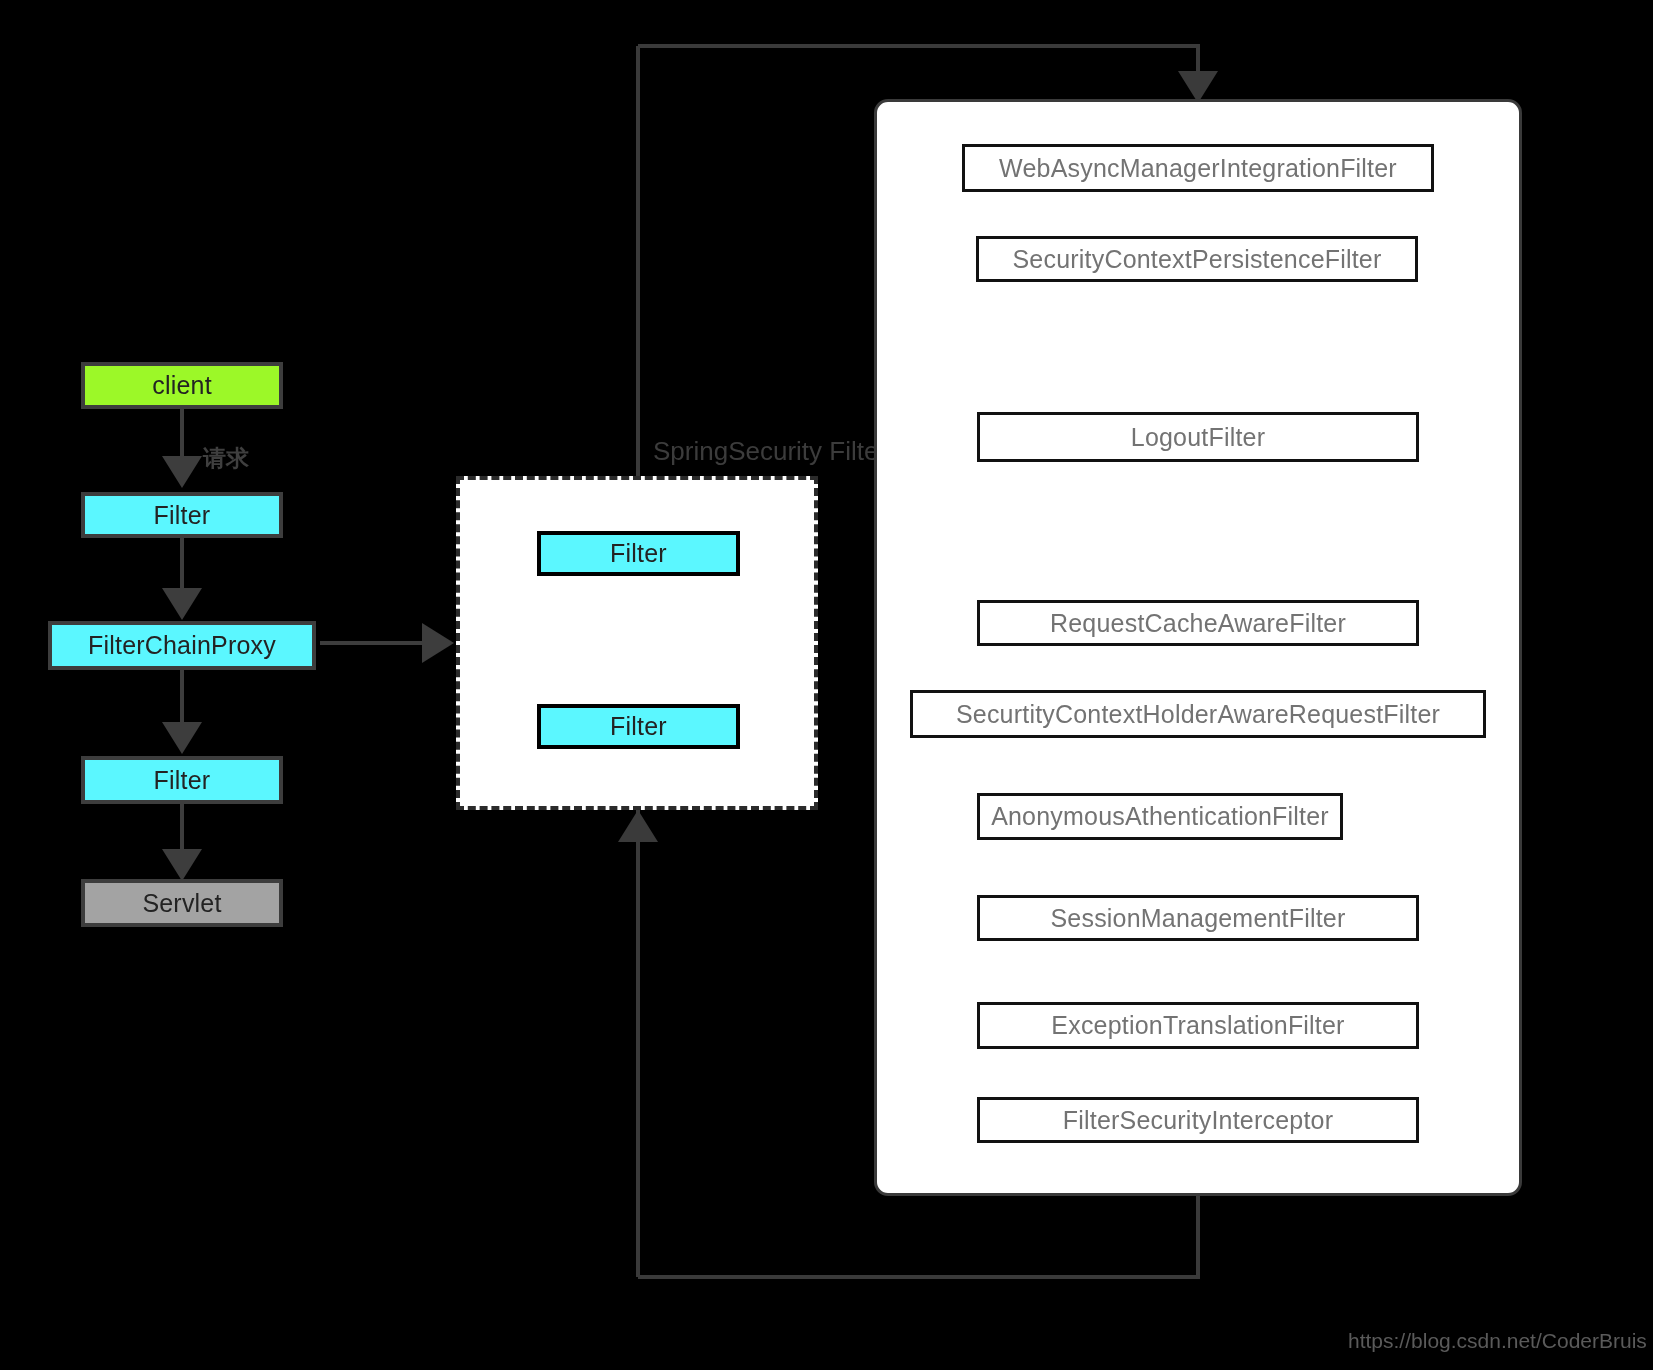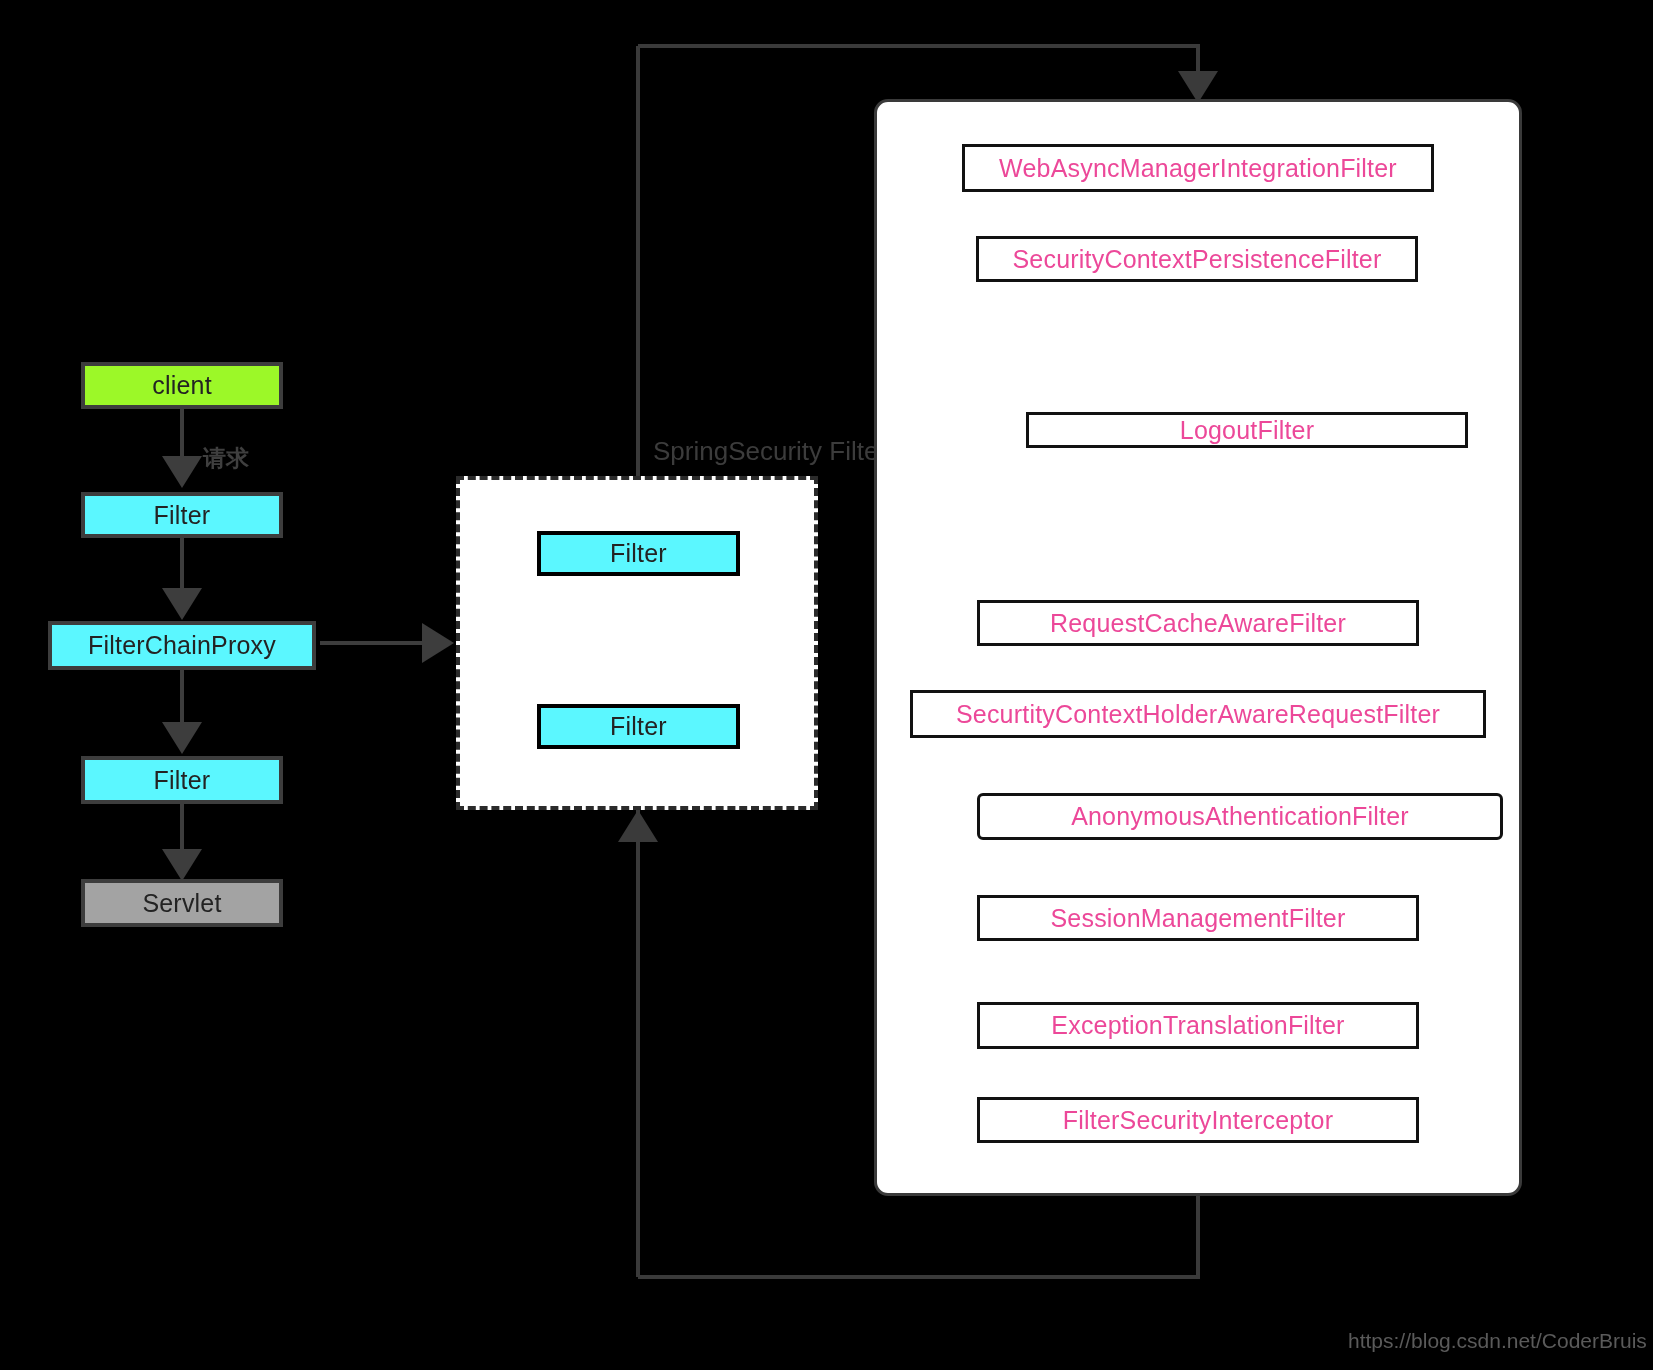--- a/index.html
+++ b/index.html
@@ -67,21 +67,21 @@
     background: #ffffff;
     border: 3px solid #3a3a3a;
     border-radius: 14px;
   }
 
   
   .sfbox {
     border: 3px solid #111111;
     background: #ffffff;
     font-size: 25px;
-    color: #ec4899;
+    color: #737373;
   }
 
   
   .plain-label {
     position: absolute;
     white-space: nowrap;
   }
   .group-title {
     font-size: 26px;
     color: #3c3c3c;
@@ -208,34 +208,34 @@
 
   <div class="node sfbox" style="left:962px; top:144px; width:472px; height:48px;">
     <span>WebAsyncManagerIntegrationFilter</span>
   </div>
 
   <div class="node sfbox" style="left:976px; top:236px; width:442px; height:46px;">
     <span>SecurityContextPersistenceFilter</span>
   </div>
 
 
-  <div class="node sfbox" style="left:1026px; top:412px; width:442px; height:36px;">
+  <div class="node sfbox" style="left:977px; top:412px; width:442px; height:50px;">
     <span>LogoutFilter</span>
   </div>
 
 
   <div class="node sfbox" style="left:977px; top:600px; width:442px; height:46px;">
     <span>RequestCacheAwareFilter</span>
   </div>
 
   <div class="node sfbox" style="left:910px; top:690px; width:576px; height:48px;">
     <span>SecurtityContextHolderAwareRequestFilter</span>
   </div>
 
-  <div class="node sfbox" style="left:977px; top:793px; width:526px; height:47px;border-radius:6px;">
+  <div class="node sfbox" style="left:977px; top:793px; width:366px; height:47px;">
     <span>AnonymousAthenticationFilter</span>
   </div>
 
   <div class="node sfbox" style="left:977px; top:895px; width:442px; height:46px;">
     <span>SessionManagementFilter</span>
   </div>
 
   <div class="node sfbox" style="left:977px; top:1002px; width:442px; height:47px;">
     <span>ExceptionTranslationFilter</span>
   </div>

